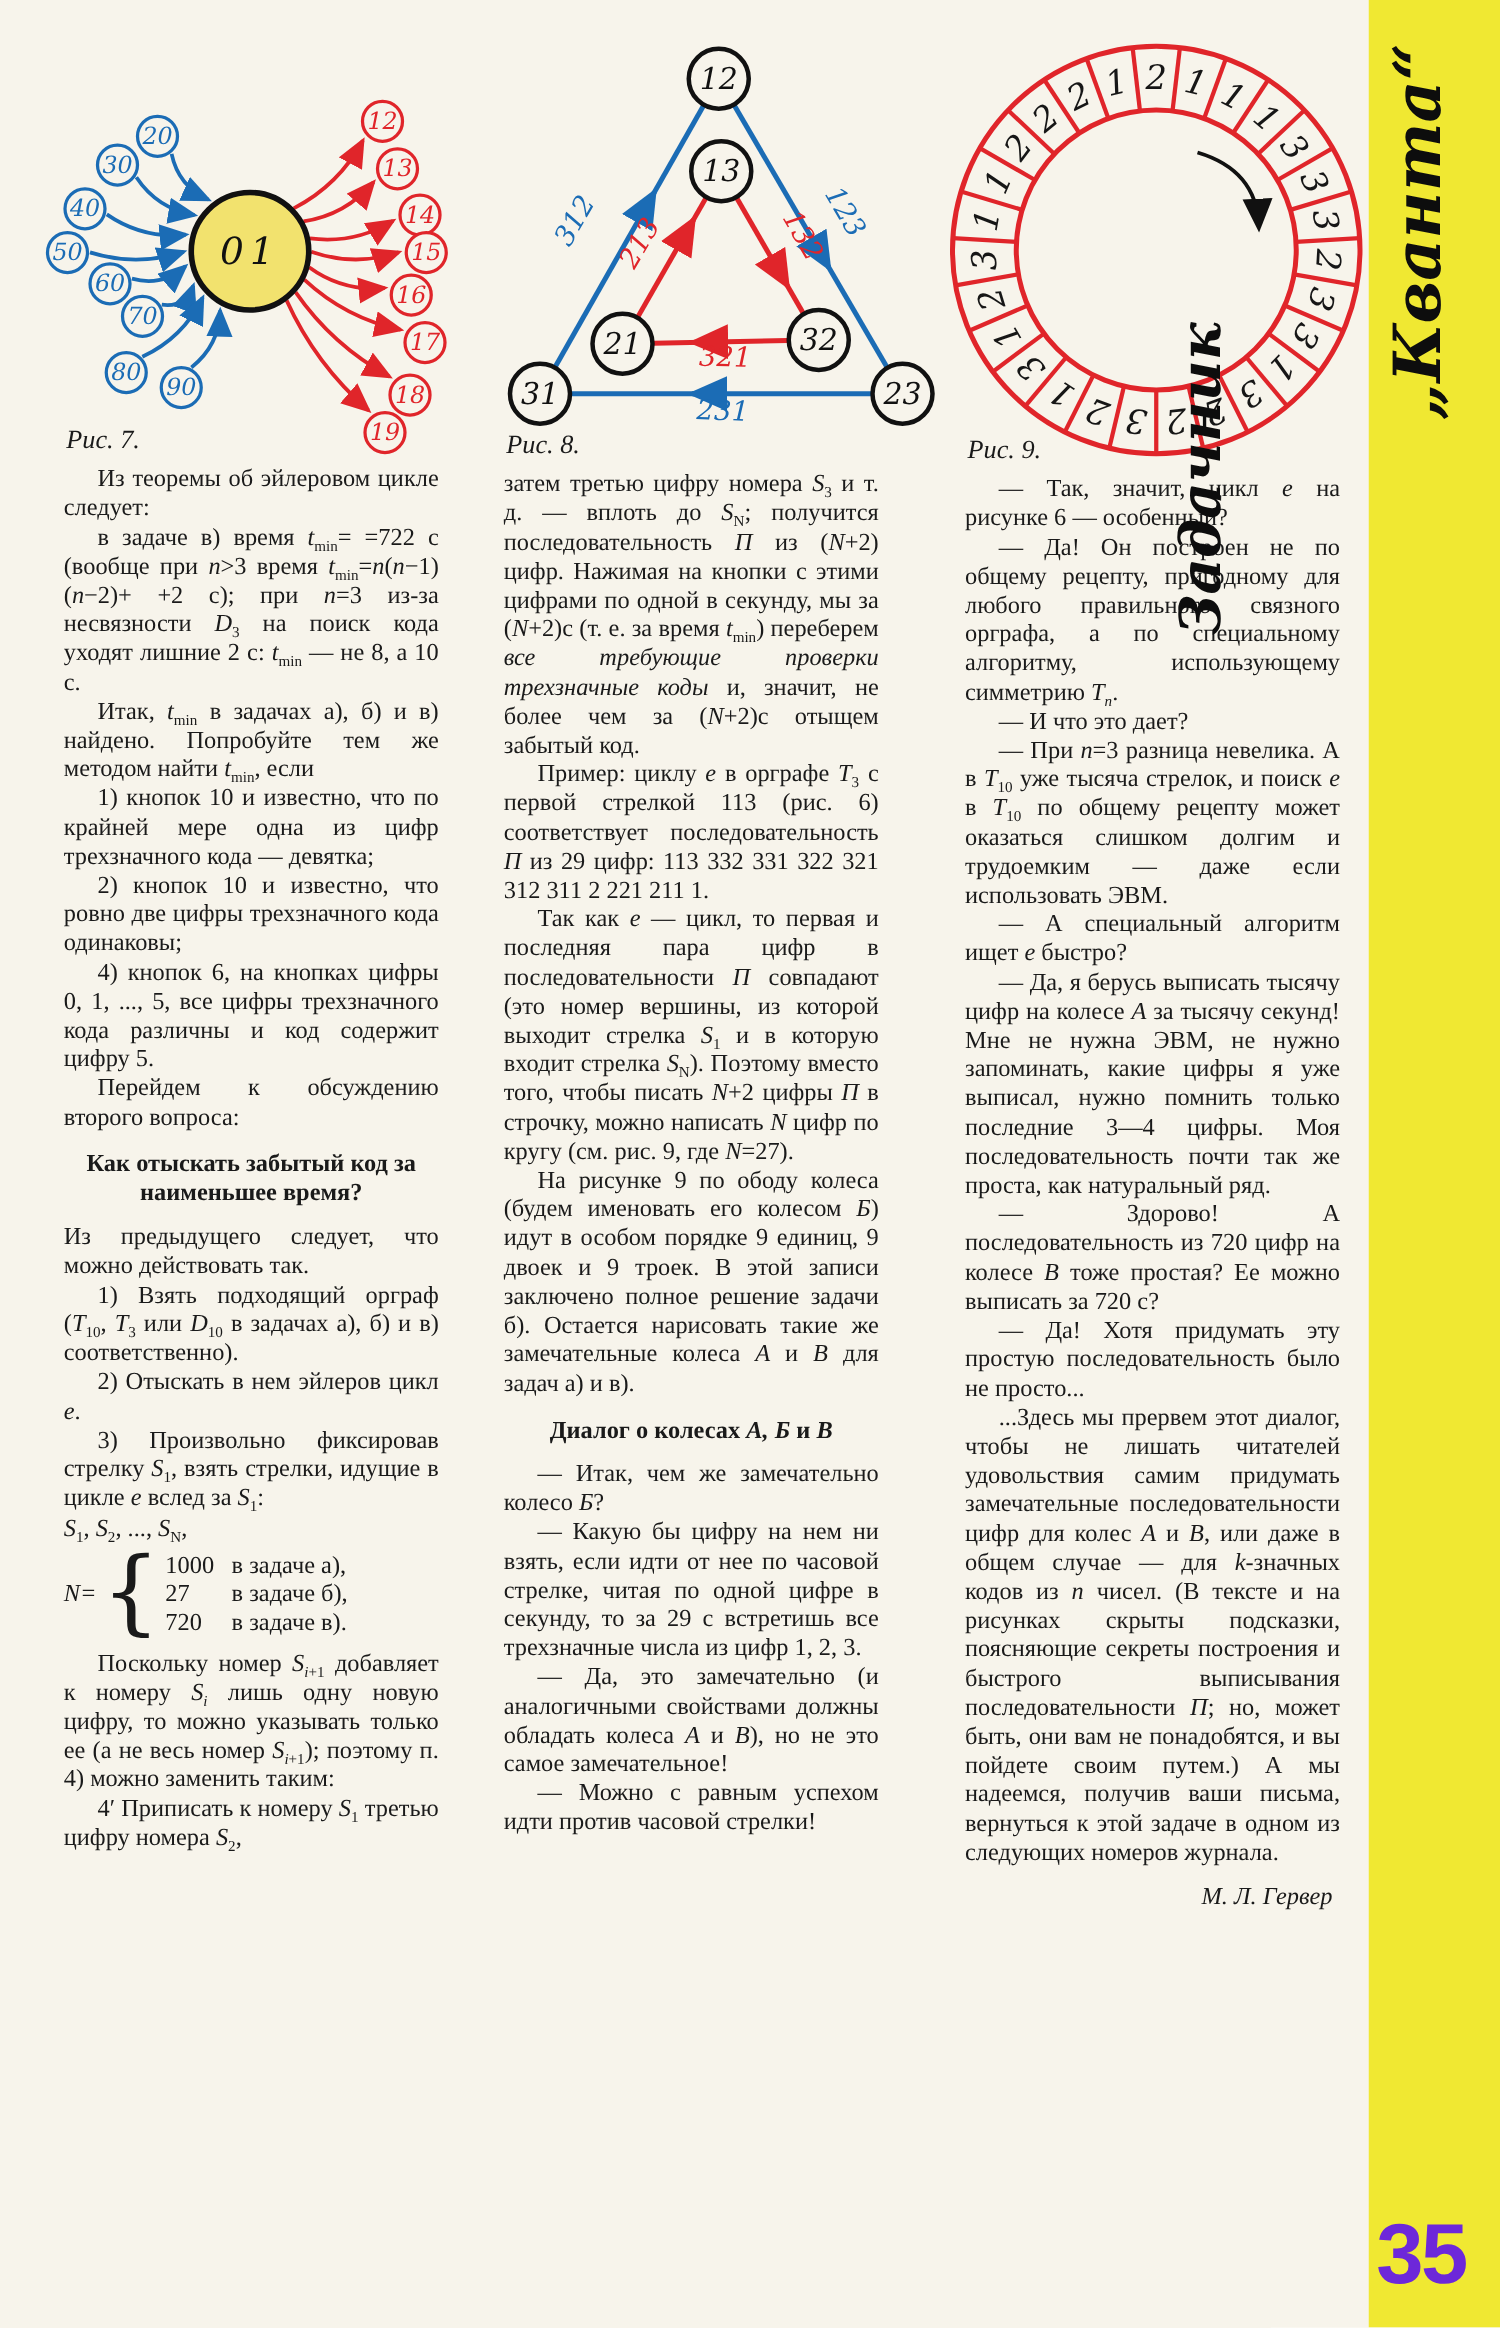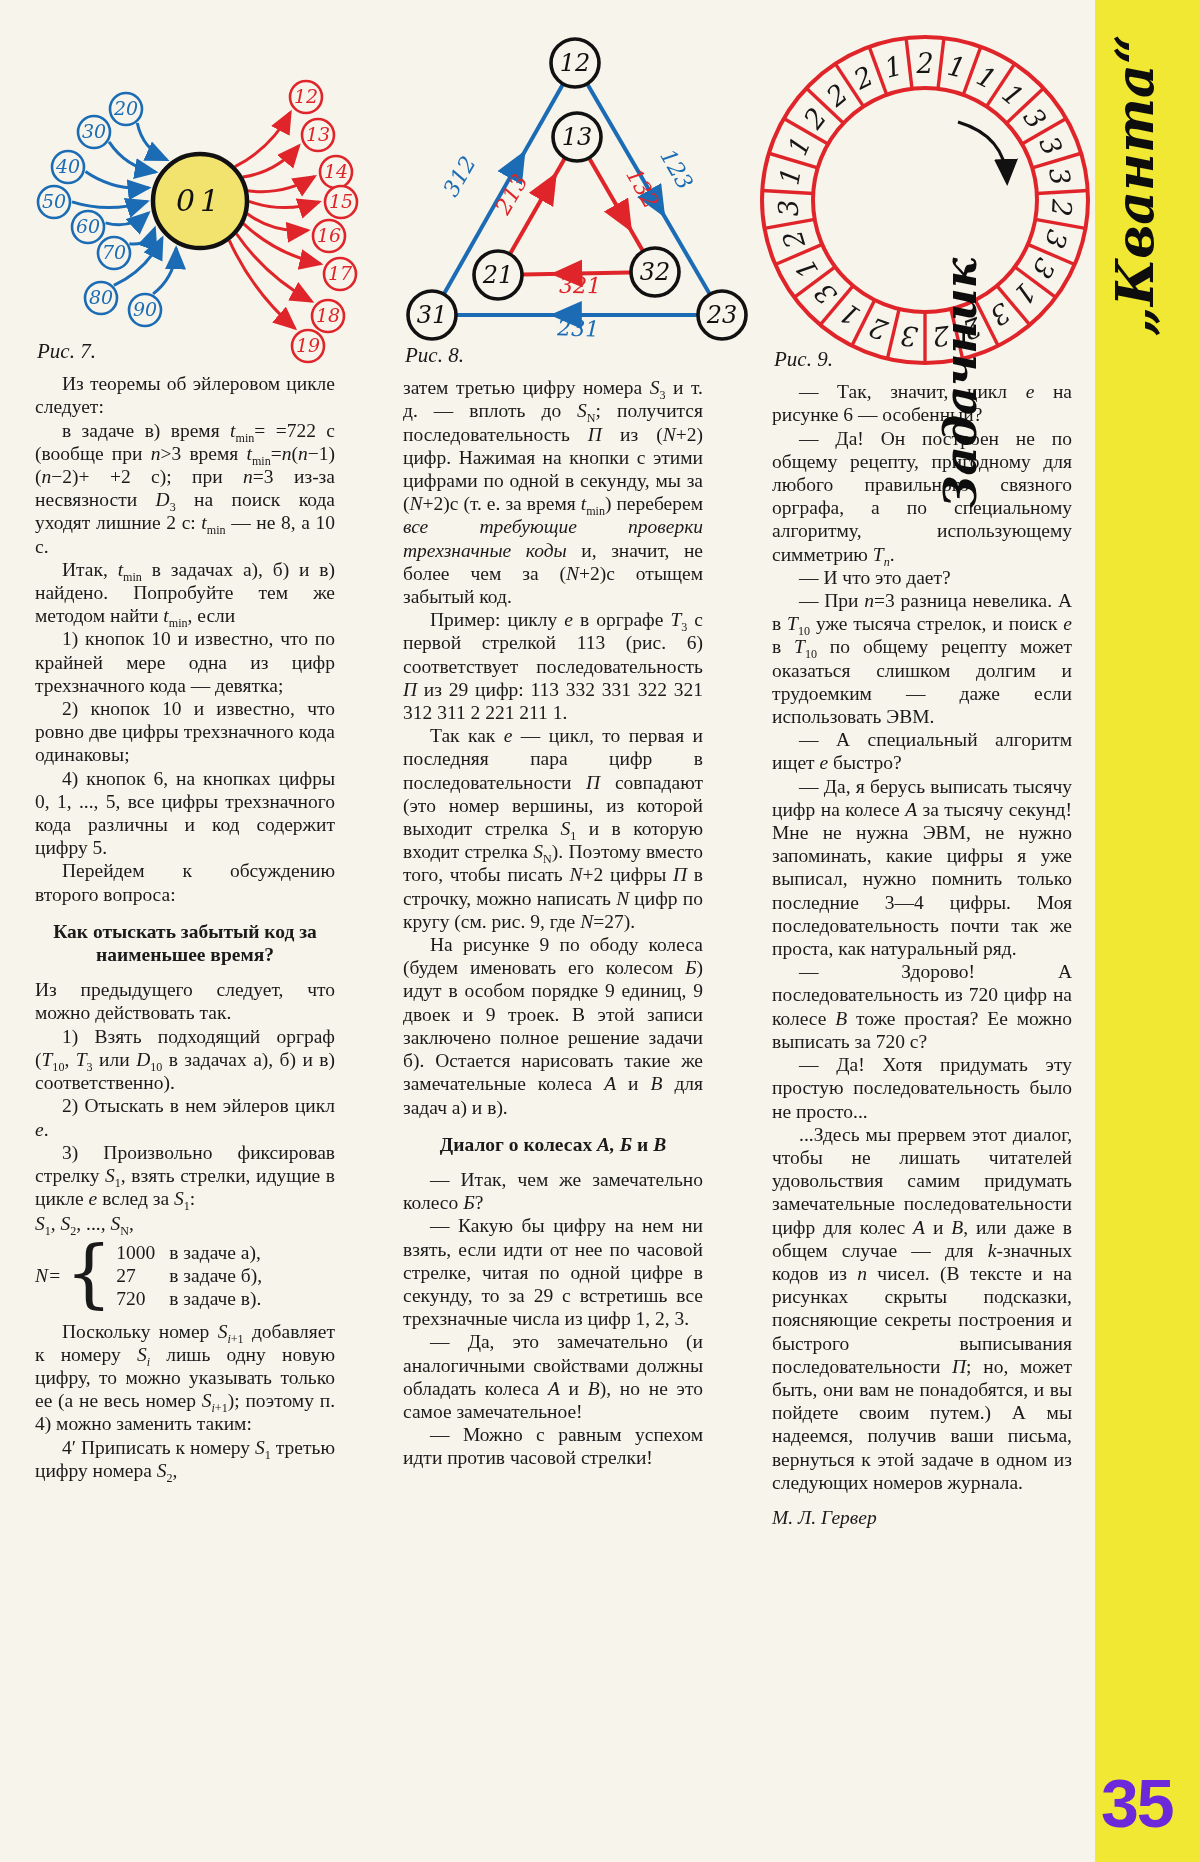--- a/index.html
+++ b/index.html
@@ -1,34 +1,34 @@
 <!DOCTYPE html>
 <html lang="ru"><head>
 <meta charset="utf-8">
 <style>
   html,body{margin:0;padding:0;}
   .page{position:relative;width:1200px;height:1862px;background:#f7f4eb;overflow:hidden;
         font-family:"Liberation Serif","DejaVu Serif",serif;color:#1a1a1a;}
   .yellow-band{position:absolute;left:1095px;top:0;width:105px;height:1862px;background:#f0e832;}
   .column{position:absolute;width:300px;font-size:19.5px;line-height:23.2px;text-align:justify;hyphens:auto;}
-  #col1{left:35px;top:340px;}
+  #col1{left:51px;top:340px;}
   #col2{left:403px;top:344px;}
   #col3{left:772px;top:348px;}
   .fig-caption{font-style:italic;font-size:21px;text-align:left;text-indent:0;margin:0 0 9px 2px;}
   .para{margin:0;}
   .ind{text-indent:27px;}
   .subhead{font-weight:bold;text-align:center;margin:14px 0 12px;}
   .formula-line{text-align:left;margin:2px 0;}
   .eq{display:flex;align-items:center;text-align:left;margin:2px 0 6px;}
   .eq-lhs{font-style:italic;margin-right:4px;}
   .eq-brace{font-size:74px;font-weight:400;line-height:70px;margin:0 4px 6px 0;font-family:"DejaVu Serif",serif;}
   .eq-cases{display:block;}
   .eq-case{white-space:nowrap;}
   .eq-num{display:inline-block;width:46px;margin-right:7px;}
-  .signature{font-style:italic;margin-top:12px;padding-right:6px;}
+  .signature{text-align:right;font-style:italic;margin-top:12px;padding-right:6px;}
   sub{font-size:0.62em;line-height:0;}
   .page-number{position:absolute;left:1101px;top:1764px;font-family:"Liberation Sans","DejaVu Sans",sans-serif;
                font-weight:700;font-size:68px;letter-spacing:-2px;color:#6d28d9;}
   .vert-script{position:absolute;white-space:nowrap;transform-origin:0 0;transform:rotate(-90deg);
                font-family:"DejaVu Serif",serif;font-style:italic;font-weight:bold;color:#0d0d0d;}
   #script-kvant{left:1104px;top:336px;font-size:52px;}
   #script-zadachnik{left:934px;top:508px;font-size:45px;}
   svg{position:absolute;overflow:visible;}
   .fig-node-label{font-family:"DejaVu Serif",serif;font-style:italic;}
 </style>

